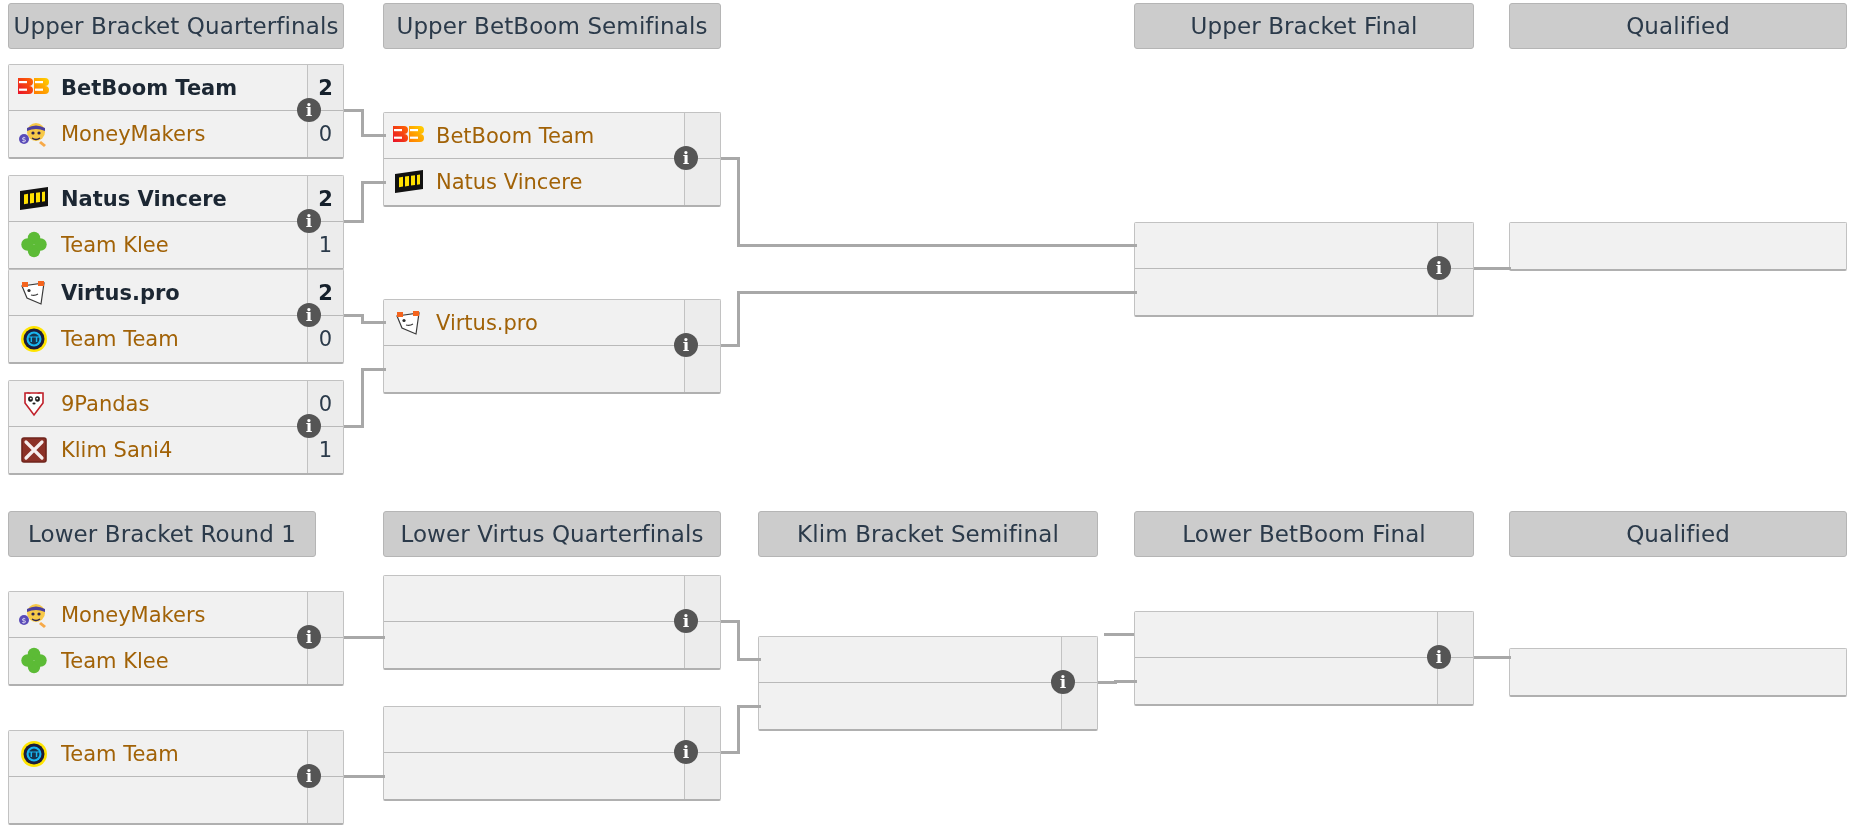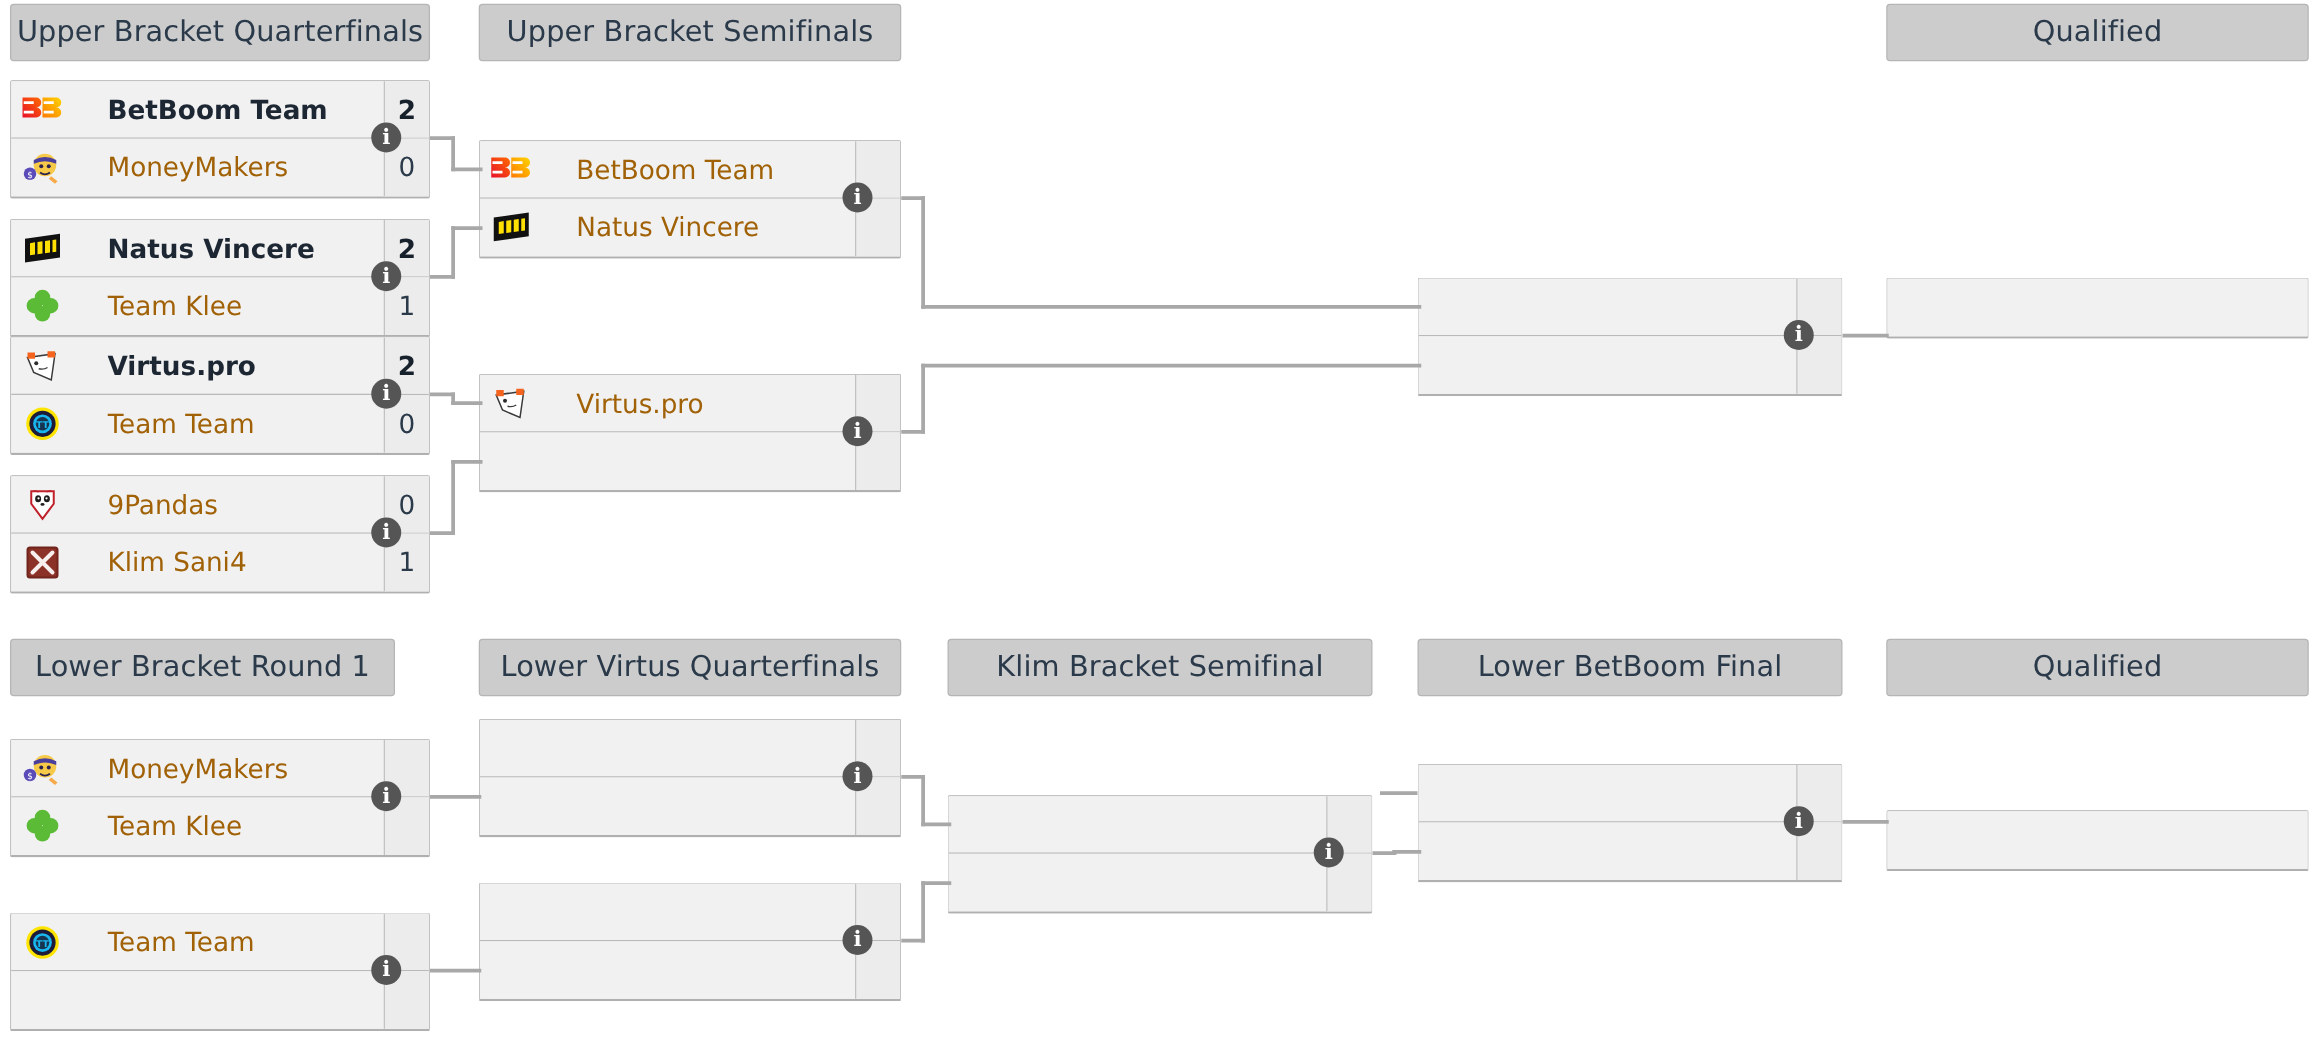--- a/index.html
+++ b/index.html
@@ -50,21 +50,20 @@
   }
   .opp-row.top { border-bottom: 1px solid #b9b9b9; }
   .opp-main {
     display: flex;
     align-items: center;
     flex: 1 1 auto;
     min-width: 0;
     height: 100%;
     padding-left: 8px;
     overflow: hidden;
-    gap: 25px;
   }
   .opp-logo {
     width: 34px;
     height: 30px;
     flex: 0 0 34px;
     margin-right: 10px;
     display: flex;
     align-items: center;
     justify-content: center;
   }
@@ -122,21 +121,22 @@
     z-index: 1;
   }
   .conn.h { height: 3px; }
   .conn.v { width: 3px; }
 </style>
 </head>
 <body>
 
 <div id="bracket-root">
     <div class="round-header" style="left: 8px; top: 3px; width: 336px;">Upper Bracket Quarterfinals</div>
-    <div class="round-header" style="left: 383px; top: 3px; width: 338px;">Upper Bracket Semifinals</div>
+    <div class="round-header" style="left: 383px; top: 3px; width: 338px;">Upper BetBoom Semifinals</div>
+    <div class="round-header" style="left: 1134px; top: 3px; width: 340px;">Upper Bracket Final</div>
     <div class="round-header" style="left: 1509px; top: 3px; width: 338px;">Qualified</div>
     <div class="match" style="left: 8px; top: 64px; width: 336px;">
       <div class="opp-row top">
         <div class="opp-main">
           <span class="opp-logo">
             <svg width="34" height="30" viewBox="0 0 34 30">
               <defs>
                 <linearGradient id="bbL" x1="0" y1="1" x2="1" y2="0">
                   <stop offset="0%" stop-color="#e8102a"></stop>
                   <stop offset="100%" stop-color="#ff6a00"></stop>

